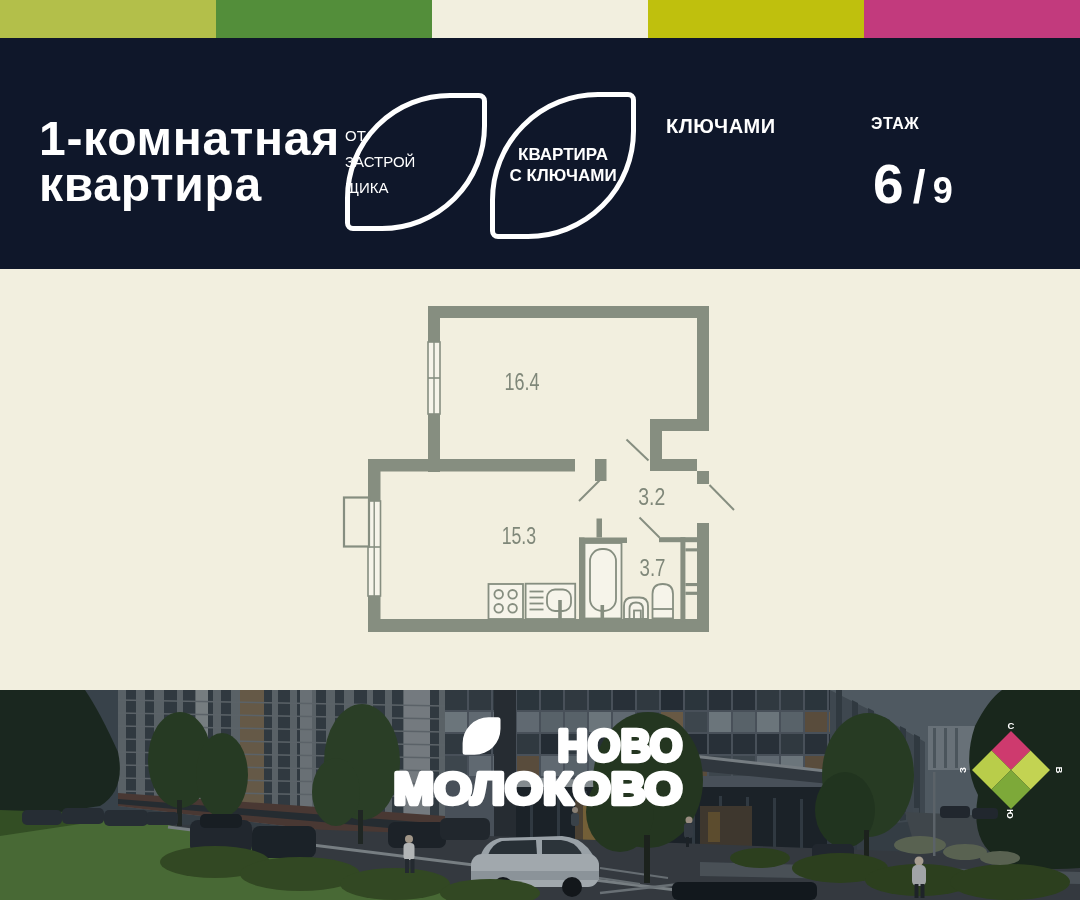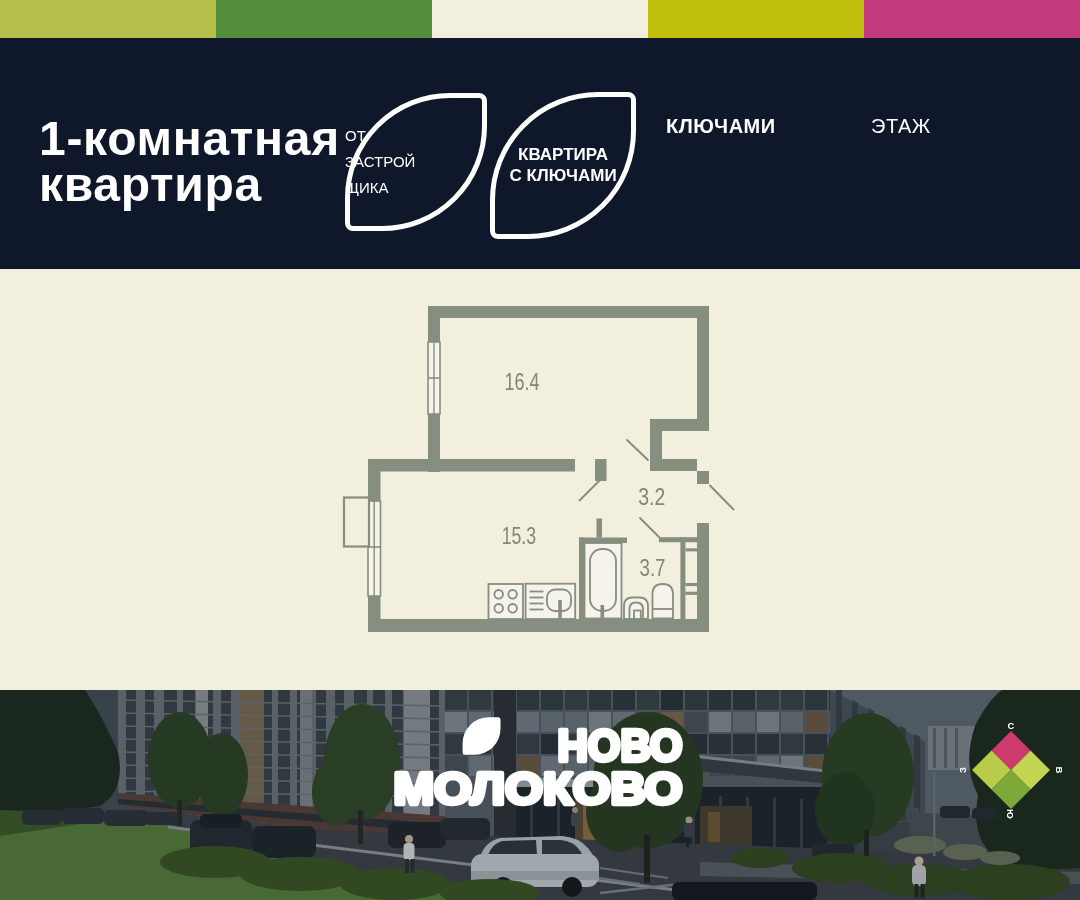--- a/index.html
+++ b/index.html
@@ -31,22 +31,23 @@
 
     <div class="abs" style="left:345px;top:55px;width:132px;height:128px;border:5px solid #fff;border-radius:105px 8px 105px 8px;"></div>
     <div class="abs" style="left:345px;top:55px;width:142px;height:138px;color:#fff;font-weight:normal;font-size:15px;line-height:26px;padding-top:30px;box-sizing:border-box;">ОТ<br>ЗАСТРОЙ<br>ЩИКА</div>
 
     <div class="abs" style="left:490px;top:54px;width:136px;height:137px;border:5px solid #fff;border-radius:108px 8px 108px 8px;"></div>
     <div class="abs" style="left:490px;top:54px;width:146px;height:147px;color:#fff;font-weight:bold;font-size:17px;line-height:21px;text-align:center;padding-top:52px;box-sizing:border-box;">КВАРТИРА<br>С&nbsp;КЛЮЧАМИ</div>
 
     <div class="abs" style="left:666px;top:77px;color:#fff;font-weight:bold;font-size:20px;letter-spacing:0.5px;">КЛЮЧАМИ</div>
 
 
-    <div class="abs" style="left:871px;top:77px;color:#fff;font-weight:normal;font-size:20px;letter-spacing:0.5px;">ЭТАЖ</div>
-
+    <div class="abs" style="left:871px;top:77px;color:#fff;font-weight:bold;font-size:16px;letter-spacing:0.5px;">ЭТАЖ</div>
+
+    <div class="abs" style="left:873px;top:114px;color:#fff;font-weight:bold;font-size:55px;">6<span style="font-size:46px;"> /</span><span style="font-size:36px;"> 9</span></div>
   </div>
 
   <svg class="abs" style="left:0;top:254px;" width="1080" height="436" viewBox="0 254 1080 436" xmlns="http://www.w3.org/2000/svg">
     <g fill="#868e80" stroke="none">
 
       <rect x="428" y="306" width="281" height="12"></rect>
 
       <rect x="428" y="306" width="12" height="40"></rect>
 
       <rect x="428" y="410" width="12" height="62"></rect>

